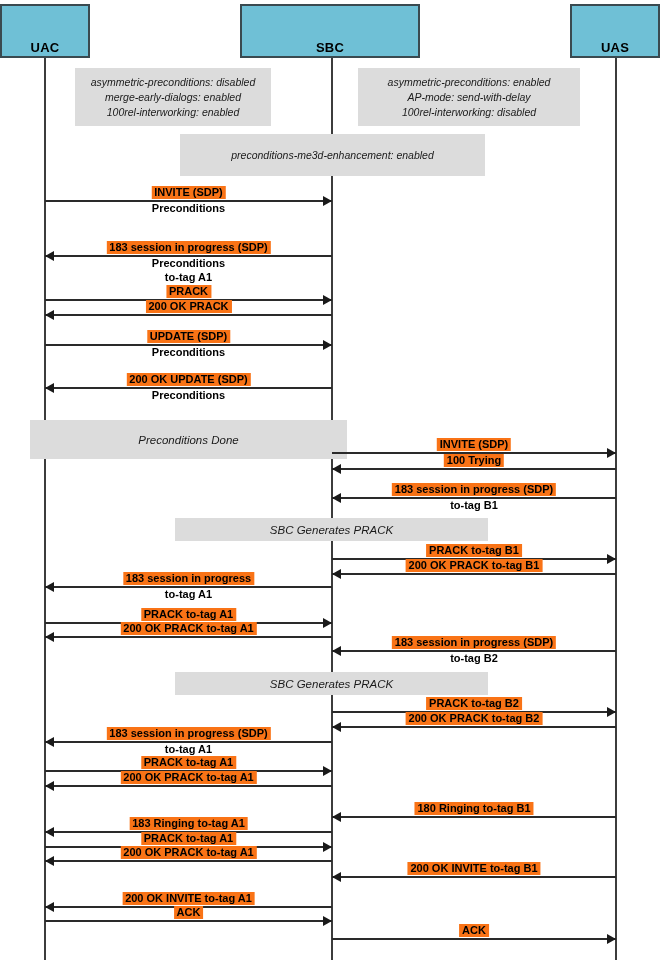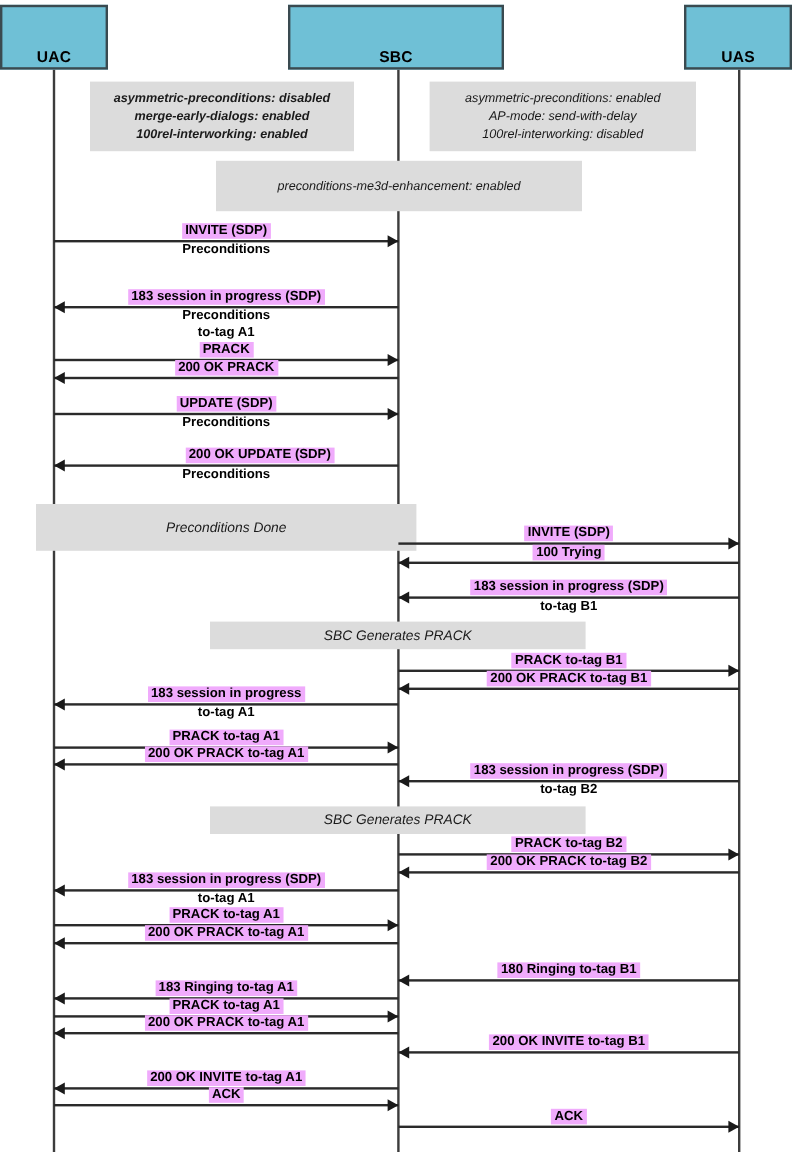--- a/index.html
+++ b/index.html
@@ -97,39 +97,39 @@
   }
 
   
   .msg-text {
     position: absolute;
     font-size: 11px;
     font-weight: bold;
     color: #000000;
     white-space: nowrap;
     text-align: center;
-    background: #f0abfc;
+    background: #f97316;
     padding: 0 3px;
     line-height: 13px;
   }
   .msg-text.sub {
     background: transparent;
   }
 </style>
 </head>
 <body>
 
 <div id="canvas">
   <div id="lifeline-layer">
       <div class="lifeline" style="left: 44px; top: 58px; height: 902px;"></div>
       <div class="lifeline" style="left: 331px; top: 58px; height: 902px;"></div>
       <div class="lifeline" style="left: 615px; top: 58px; height: 902px;"></div>
     </div>
   <div id="note-layer">
-      <div class="note" style="left: 75px; top: 68px; width: 220px; height: 58px; font-weight: bold;">
+      <div class="note" style="left: 75px; top: 68px; width: 196px; height: 58px;">
         <div class="note-line">asymmetric-preconditions: disabled</div>
         <div class="note-line">merge-early-dialogs: enabled</div>
         <div class="note-line">100rel-interworking: enabled</div>
       </div>
       <div class="note" style="left: 358px; top: 68px; width: 222px; height: 58px;">
         <div class="note-line">asymmetric-preconditions: enabled</div>
         <div class="note-line">AP-mode: send-with-delay</div>
         <div class="note-line">100rel-interworking: disabled</div>
       </div>
       <div class="note" style="left: 180px; top: 134px; width: 305px; height: 42px;">
@@ -162,21 +162,21 @@
       <div class="msg-text" style="top: 285px; left: 188.5px; transform: translateX(-50%);">PRACK</div>
       <div class="arrow" style="left: 45px; top: 314px; width: 287px;"></div>
       <div class="arrow-head left" style="top: 310px; left: 45px;"></div>
       <div class="msg-text" style="top: 300px; left: 188.5px; transform: translateX(-50%);">200 OK  PRACK</div>
       <div class="arrow" style="left: 45px; top: 344px; width: 287px;"></div>
       <div class="arrow-head right" style="top: 340px; left: 323px;"></div>
       <div class="msg-text" style="top: 330px; left: 188.5px; transform: translateX(-50%);">UPDATE (SDP)</div>
       <div class="msg-text sub" style="top: 346px; left: 188.5px; transform: translateX(-50%);">Preconditions</div>
       <div class="arrow" style="left: 45px; top: 387px; width: 287px;"></div>
       <div class="arrow-head left" style="top: 383px; left: 45px;"></div>
-      <div class="msg-text" style="top: 373px; left: 188.5px; transform: translateX(-50%); margin-left: 28px;">200 OK  UPDATE (SDP)</div>
+      <div class="msg-text" style="top: 373px; left: 188.5px; transform: translateX(-50%);">200 OK  UPDATE (SDP)</div>
       <div class="msg-text sub" style="top: 389px; left: 188.5px; transform: translateX(-50%);">Preconditions</div>
       <div class="arrow" style="left: 332px; top: 452px; width: 284px;"></div>
       <div class="arrow-head right" style="top: 448px; left: 607px;"></div>
       <div class="msg-text" style="top: 438px; left: 474px; transform: translateX(-50%);">INVITE (SDP)</div>
       <div class="arrow" style="left: 332px; top: 468px; width: 284px;"></div>
       <div class="arrow-head left" style="top: 464px; left: 332px;"></div>
       <div class="msg-text" style="top: 454px; left: 474px; transform: translateX(-50%);">100 Trying</div>
       <div class="arrow" style="left: 332px; top: 497px; width: 284px;"></div>
       <div class="arrow-head left" style="top: 493px; left: 332px;"></div>
       <div class="msg-text" style="top: 483px; left: 474px; transform: translateX(-50%);">183 session in progress (SDP)</div>

